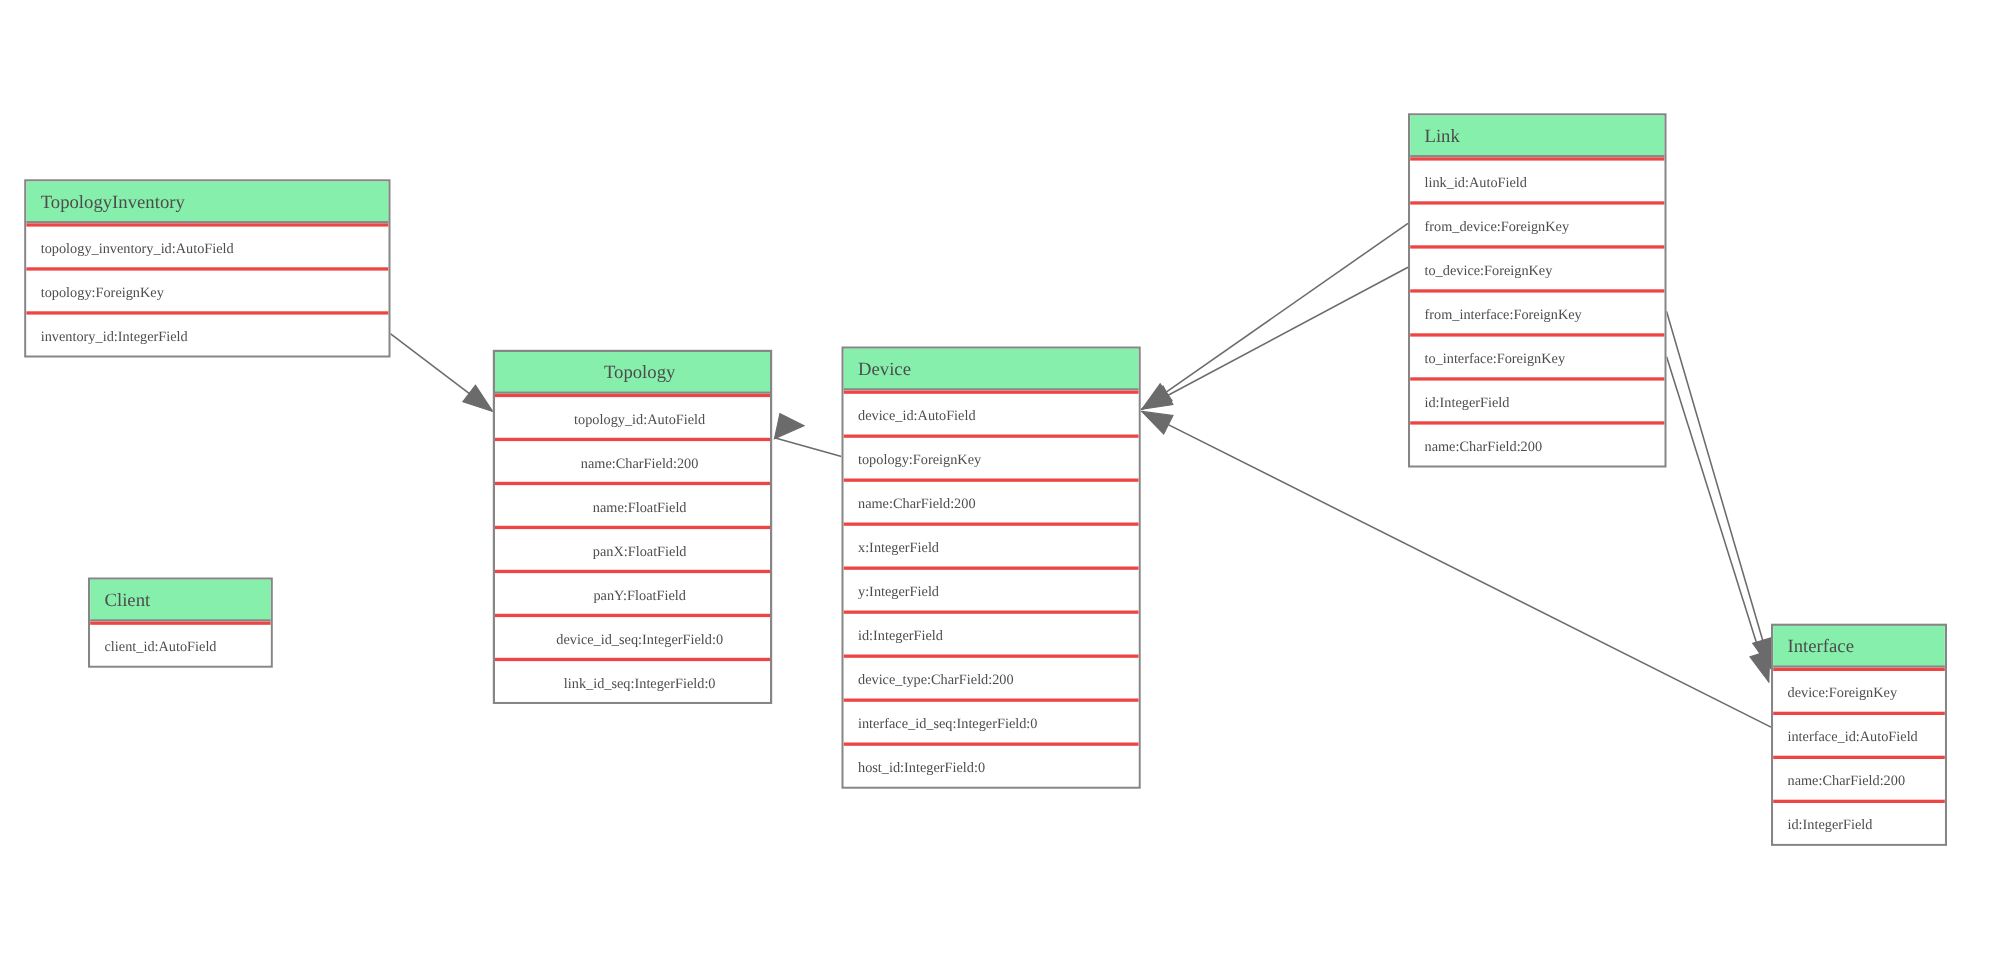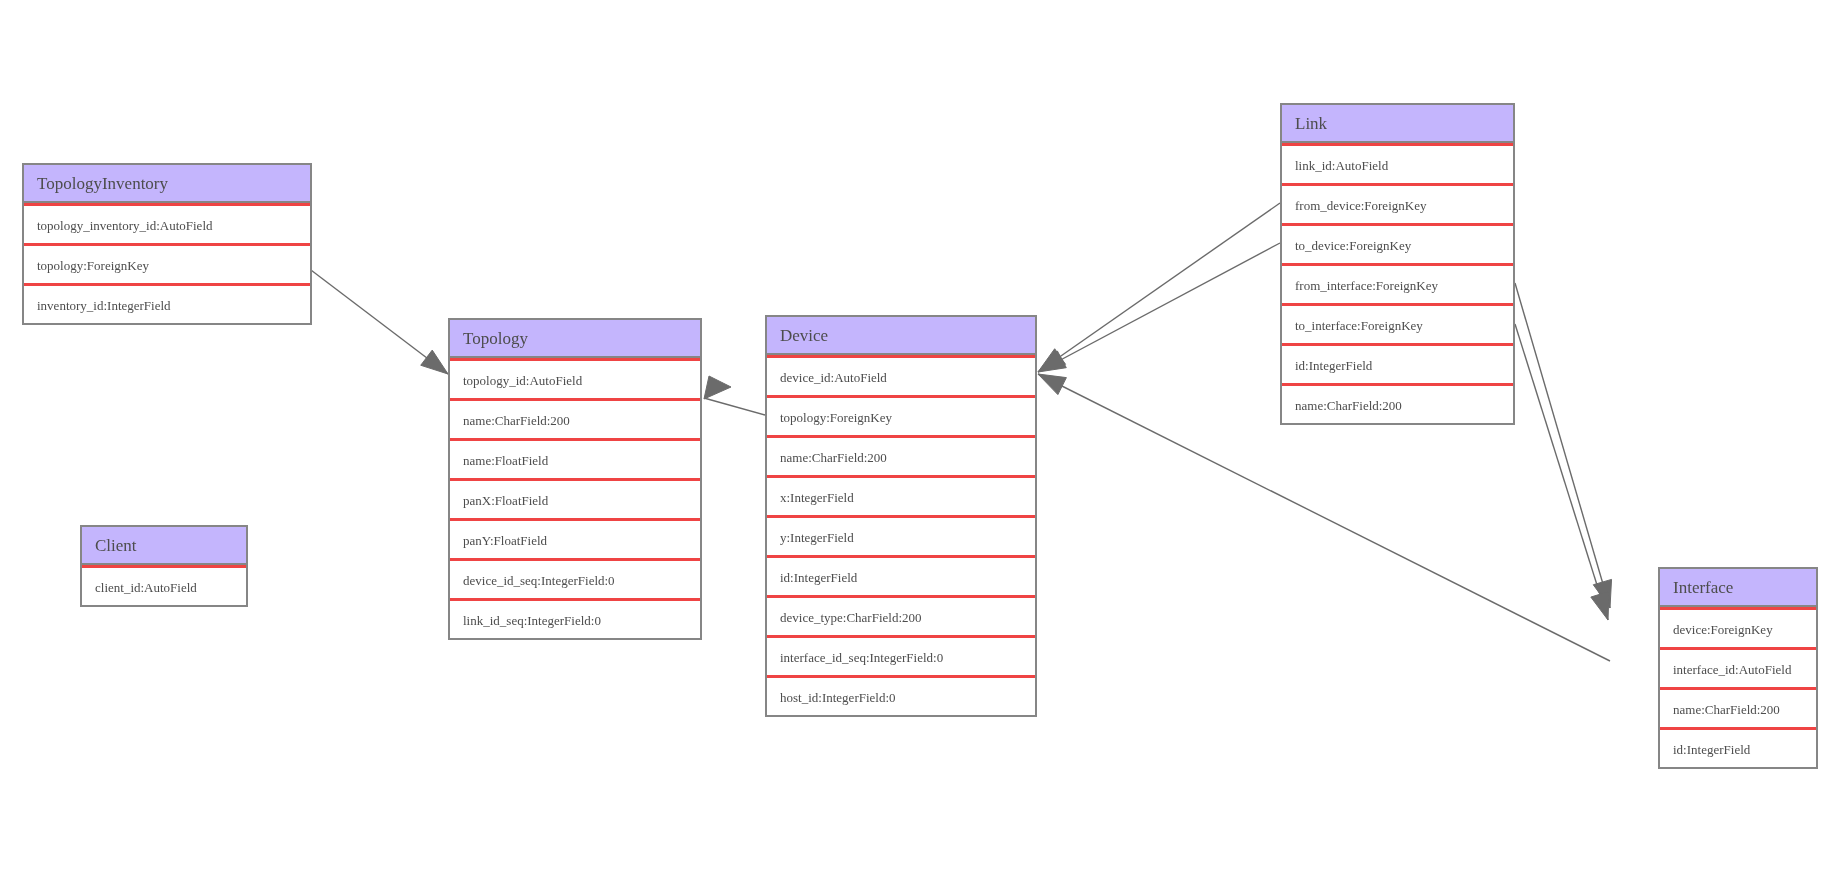--- a/index.html
+++ b/index.html
@@ -8,21 +8,21 @@
     font-family:"Liberation Serif","DejaVu Serif",serif;
   }
   #canvas{position:absolute;left:0;top:0;width:1824px;height:874px;}
   #edge-layer{position:absolute;left:0;top:0;z-index:1;}
   .entity{
     position:absolute;z-index:2;box-sizing:border-box;
     background:#ffffff;border:2px solid #868686;
   }
   .entity-header{
     height:38px;line-height:38px;box-sizing:border-box;
-    background:#c4b5fd;border-bottom:2px solid #868686;
+    background:#86efac;border-bottom:2px solid #868686;
     padding-left:13px;font-size:17px;color:#4d4d4d;
     white-space:nowrap;overflow:hidden;
   }
   .entity-row{
     height:40px;line-height:40px;box-sizing:border-box;
     border-top:3px solid #ef4444;
     padding-left:13px;font-size:13px;color:#4d4d4d;
     white-space:nowrap;overflow:hidden;background:#ffffff;
   }
   .entity-row:first-of-type{border-top:none;}
@@ -40,27 +40,27 @@
       <polygon points="1038,372 1054.6971890863683,348.75233610415745 1065.5756864296432,364.3298293412726" fill="#6b6b6b" stroke="#6b6b6b"></polygon>
       <line x1="1280" y1="243" x2="1038" y2="372" stroke="#6b6b6b" stroke-width="1.4"></line>
       <polygon points="1038,372 1057.3574641621428,350.91591640095885 1066.295044394113,367.6825397818636" fill="#6b6b6b" stroke="#6b6b6b"></polygon>
       <line x1="1610" y1="661" x2="1038" y2="374" stroke="#6b6b6b" stroke-width="1.4"></line>
       <polygon points="1038,374 1066.3930352916777,377.6173950469296 1057.872233913316,394.5996193968348" fill="#6b6b6b" stroke="#6b6b6b"></polygon>
       <line x1="1515" y1="283" x2="1610" y2="608" stroke="#6b6b6b" stroke-width="1.4"></line>
       <polygon points="1610,608 1593.306263987137,584.7498563889845 1611.5431184549705,579.419083544541" fill="#6b6b6b" stroke="#6b6b6b"></polygon>
       <line x1="1515" y1="324" x2="1608" y2="620" stroke="#6b6b6b" stroke-width="1.4"></line>
       <polygon points="1608,620 1590.843754248209,597.0890150429068 1608.9701352566765,591.393902090922" fill="#6b6b6b" stroke="#6b6b6b"></polygon>
     </svg>
-<div class="entity" style="left: 22px; top: 163px; width: 290px;">
+<div class="entity" style="left: 22px; top: 163px; width: 333px;">
       <div class="entity-header">TopologyInventory</div>
       <div class="entity-row">topology_inventory_id:AutoField</div>
       <div class="entity-row">topology:ForeignKey</div>
       <div class="entity-row">inventory_id:IntegerField</div>
     </div>
-    <div class="entity" style="left: 448px; top: 318px; width: 254px;">
+    <div class="entity" style="left: 448px; top: 318px; width: 254px; text-align: center;">
       <div class="entity-header">Topology</div>
       <div class="entity-row">topology_id:AutoField</div>
       <div class="entity-row">name:CharField:200</div>
       <div class="entity-row">name:FloatField</div>
       <div class="entity-row">panX:FloatField</div>
       <div class="entity-row">panY:FloatField</div>
       <div class="entity-row">device_id_seq:IntegerField:0</div>
       <div class="entity-row">link_id_seq:IntegerField:0</div>
     </div>
     <div class="entity" style="left: 80px; top: 525px; width: 168px;">
@@ -82,20 +82,20 @@
     <div class="entity" style="left: 1280px; top: 103px; width: 235px;">
       <div class="entity-header">Link</div>
       <div class="entity-row">link_id:AutoField</div>
       <div class="entity-row">from_device:ForeignKey</div>
       <div class="entity-row">to_device:ForeignKey</div>
       <div class="entity-row">from_interface:ForeignKey</div>
       <div class="entity-row">to_interface:ForeignKey</div>
       <div class="entity-row">id:IntegerField</div>
       <div class="entity-row">name:CharField:200</div>
     </div>
-    <div class="entity" style="left: 1658px; top: 567px; width: 160px;">
+    <div class="entity" style="left: 1610px; top: 567px; width: 160px;">
       <div class="entity-header">Interface</div>
       <div class="entity-row">device:ForeignKey</div>
       <div class="entity-row">interface_id:AutoField</div>
       <div class="entity-row">name:CharField:200</div>
       <div class="entity-row">id:IntegerField</div>
     </div>
   </div>
 
 </body></html>

